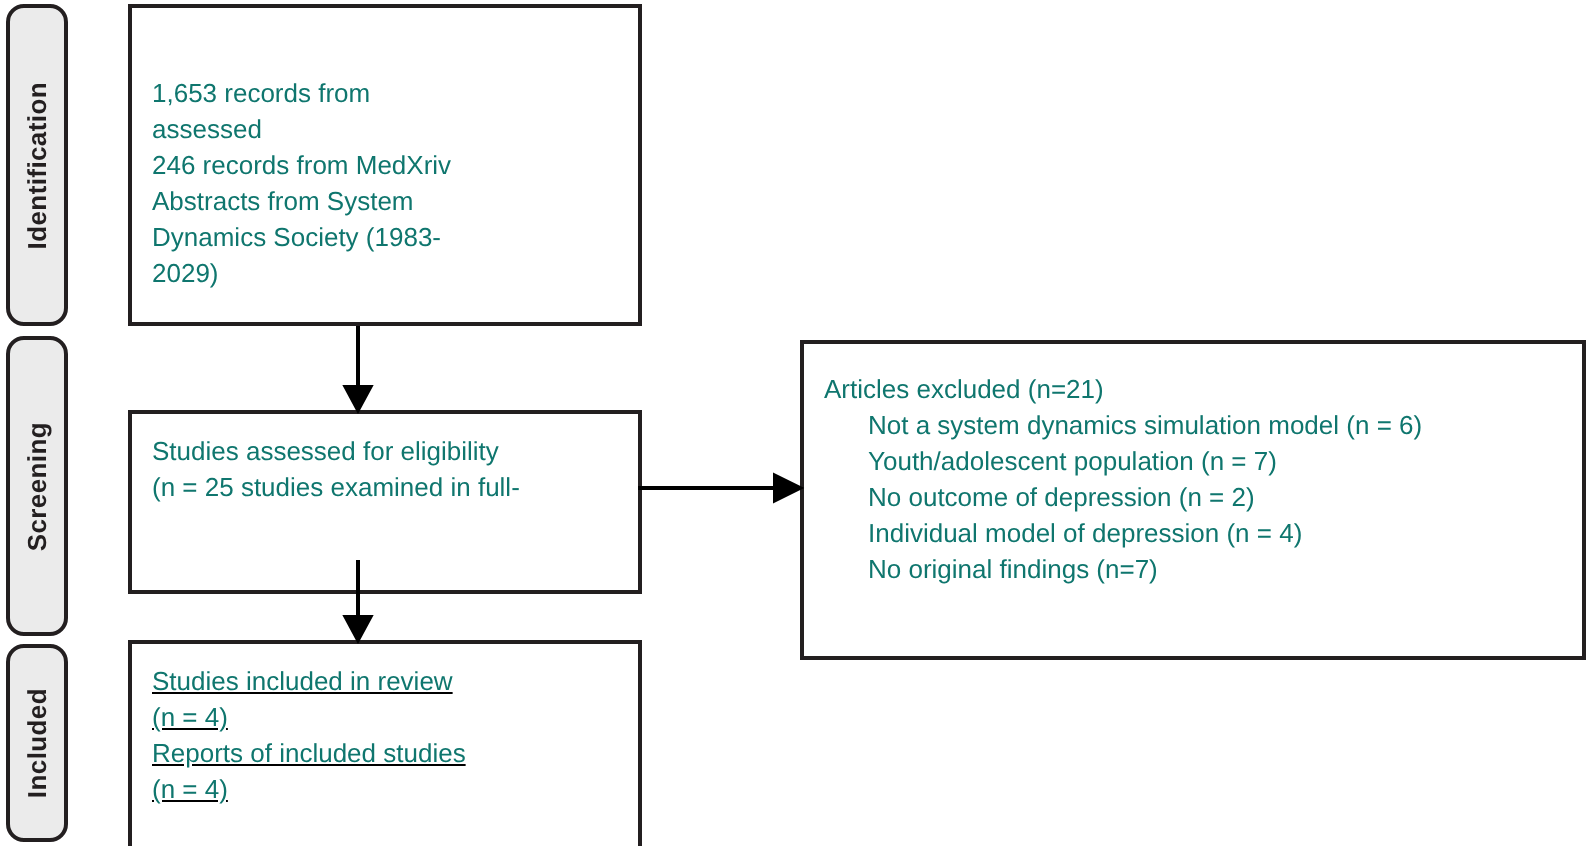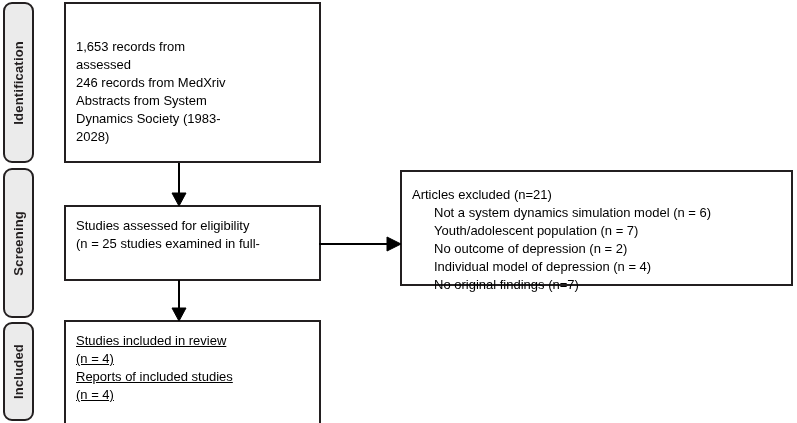--- a/index.html
+++ b/index.html
@@ -48,37 +48,37 @@
   .flow-box {
     position: absolute;
     background: #ffffff;
     border: 2px solid #231f20;
     box-sizing: border-box;
     padding: 6px 10px;
   }
   .flow-box .line {
     font-size: 13px;
     line-height: 18px;
-    color: #000000;
+    color: #0f766e;
     white-space: pre-wrap;
   }
   .flow-box .line.indent {
     padding-left: 22px;
   }
 
   #box-identification { left: 64px;  top: 2px;   width: 257px; height: 161px; }
   #box-identification .inner { padding-top: 28px; }
 
-  #box-eligibility    { left: 64px;  top: 205px; width: 257px; height: 76px;  }
+  #box-eligibility    { left: 64px;  top: 205px; width: 257px; height: 92px;  }
   #box-eligibility .inner { padding-top: 4px; }
 
   #box-included       { left: 64px;  top: 320px; width: 257px; height: 108px; }
   #box-included .inner { padding-top: 4px; text-decoration: underline; }
 
-  #box-excluded       { left: 400px; top: 170px; width: 393px; height: 116px; }
+  #box-excluded       { left: 400px; top: 170px; width: 393px; height: 160px; }
   #box-excluded .inner { padding-top: 8px; }
 
   
   .arrow {
     position: absolute;
     overflow: visible;
   }
   .arrow line, .arrow polygon {
     stroke: #000000;
     fill: #000000;
@@ -106,21 +106,21 @@
     <span class="stage-label">Included</span>
   </div>
 
   <div class="flow-box" id="box-identification">
     <div class="inner">
       <div class="line">1,653 records from</div>
       <div class="line">assessed</div>
       <div class="line">246 records from MedXriv</div>
       <div class="line">Abstracts from System</div>
       <div class="line">Dynamics Society (1983-</div>
-      <div class="line">2028)</div>
+      <div class="line">2029)</div>
     </div>
   </div>
 
   <div class="flow-box" id="box-eligibility">
     <div class="inner">
       <div class="line">Studies assessed for eligibility</div>
       <div class="line">(n = 25 studies examined in full-</div>
     </div>
   </div>
 

